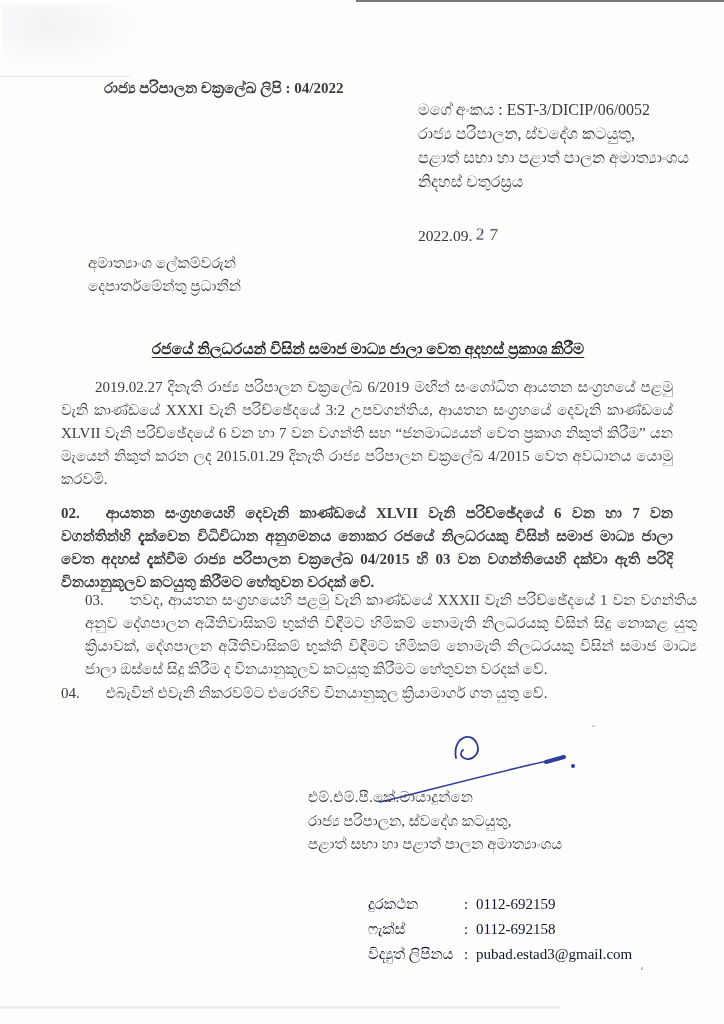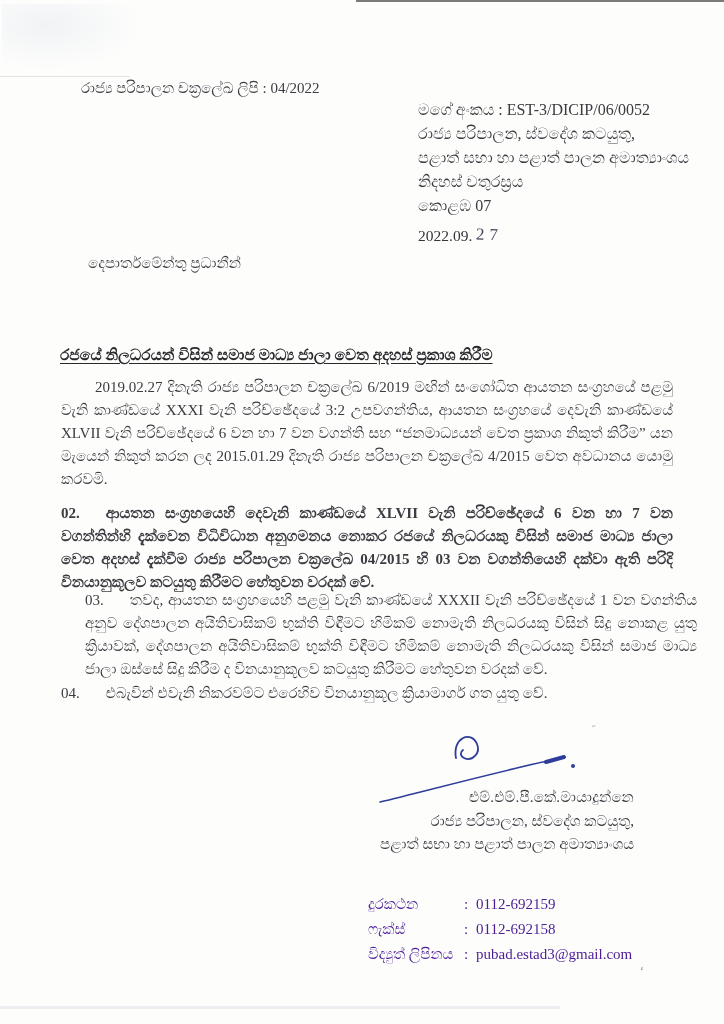--- a/index.html
+++ b/index.html
@@ -13,55 +13,55 @@
   }
   
   .scan-topline{position:absolute;top:0;left:356px;width:368px;height:2px;background:#4f4f52;opacity:.75;}
   .scan-line-left{position:absolute;top:76px;left:0;width:130px;height:1px;background:#e4e4e7;}
   .scan-smudge{position:absolute;top:4px;left:2px;width:150px;height:70px;
     background:radial-gradient(ellipse at 30% 30%, #eef0f3 0%, rgba(255,255,255,0) 65%);opacity:.8;}
   .scan-bottomband{position:absolute;top:1006px;left:0;width:560px;height:3px;background:#eceef0;}
   .scan-tick-a{position:absolute;top:964px;left:640px;font-size:12px;color:#8b8b92;}
   .scan-tick-b{position:absolute;top:724px;left:592px;font-size:10px;color:#9a9aa0;}
   
-  .ref-line{position:absolute;left:81px;top:80px;font-size:15px;}
+  .ref-line{position:absolute;left:104px;top:80px;font-size:15px;font-weight:bold;}
   .sender{position:absolute;left:418px;top:98px;font-size:16px;line-height:24px;}
   .date-line{position:absolute;left:418px;top:226px;font-size:15.5px;color:#35353c;}
   .handwritten{
     display:inline-block;
     font-size:17px;color:#45485c;letter-spacing:5px;
     transform:rotate(2deg) translateY(-1px);
   }
   .addressees{position:absolute;left:88px;top:252px;font-size:15px;line-height:23px;}
   
   .title{
     position:absolute;left:60px;top:340px;width:616px;
-    font-weight:bold;font-size:15.5px;color:#28282d;
-    text-decoration:underline;text-underline-offset:3px;margin-top:6px;
+    text-align:center;font-weight:bold;font-size:15.5px;color:#28282d;
+    text-decoration:underline;text-underline-offset:3px;
   }
   
   .body{
     position:absolute;left:61px;width:612px;margin:0;
     font-size:15px;line-height:23px;text-align:justify;
   }
   .para1{top:376px;text-indent:34px;}
   .para2{top:502px;font-weight:bold;}
   .para3{top:589px;margin-left:24px;}
   .para4{top:682px;}
   .pnum{display:inline-block;}
   .gap{display:inline-block;width:26px;}
   
   .sig-svg{position:absolute;left:376px;top:722px;}
   .sigblock{
     position:absolute;left:308px;top:786px;width:326px;
-    text-align:right;font-size:15px;line-height:23.5px;color:#3a3a40;
+    text-align:left;font-size:15px;line-height:23.5px;color:#3a3a40;
   }
   .signame{letter-spacing:.2px;}
   
-  .contact{position:absolute;left:368px;top:896px;font-size:15px;color:#4c1d95;}
+  .contact{position:absolute;left:368px;top:896px;font-size:15px;color:#0f172a;}
   .crow{height:25px;display:flex;}
   .clabel{display:inline-block;width:96px;}
   .csep{display:inline-block;width:12px;}
   .cval{display:inline-block;}
   .u{text-underline-offset:2px;}
 </style>
 </head>
 <body>
 
 <div class="page">
@@ -73,29 +73,29 @@
   <span class="scan-tick-a">ʻ</span>
   <span class="scan-tick-b">˝</span>
 
   <div class="ref-line">රාජ්‍ය පරිපාලන චක්‍රලේඛ ලිපි : 04/2022</div>
 
   <div class="sender">
     <div>මගේ අංකය : EST-3/DICIP/06/0052</div>
     <div>රාජ්‍ය පරිපාලන, ස්වදේශ කටයුතු,</div>
     <div>පළාත් සභා හා පළාත් පාලන අමාත්‍යාංශය</div>
     <div>නිදහස් චතුරස්‍රය</div>
-    <div>කොළඹ 07</div>
   </div>
 
   <div class="date-line">
     <span>2022.09.</span>
     <span class="handwritten">27</span>
   </div>
 
   <div class="addressees">
+    <div>අමාත්‍යාංශ ලේකම්වරුන්</div>
     <div>දෙපාර්තමේන්තු ප්‍රධානීන්</div>
   </div>
 
   <div class="title">රජයේ නිලධරයන් විසින් සමාජ මාධ්‍ය ජාලා වෙත අදහස් ප්‍රකාශ කිරීම</div>
 
   <p class="body para1">2019.02.27 දිනැති රාජ්‍ය පරිපාලන චක්‍රලේඛ 6/2019 මඟින් සංශෝධිත ආයතන සංග්‍රහයේ පළමු වැනි කාණ්ඩයේ XXXI වැනි පරිච්ඡේදයේ 3:2 උපවගන්තිය, ආයතන සංග්‍රහයේ දෙවැනි කාණ්ඩයේ XLVII වැනි පරිච්ඡේදයේ 6 වන හා 7 වන වගන්ති සහ “ජනමාධ්‍යයන් වෙත ප්‍රකාශ නිකුත් කිරීම” යන මැයෙන් නිකුත් කරන ලද 2015.01.29 දිනැති රාජ්‍ය පරිපාලන චක්‍රලේඛ 4/2015 වෙත අවධානය යොමු කරවමි.</p>
 
   <p class="body para2"><span class="pnum">02.</span><span class="gap"></span><span>ආයතන සංග්‍රහයෙහි දෙවැනි කාණ්ඩයේ XLVII වැනි පරිච්ඡේදයේ 6 වන හා 7 වන වගන්තින්හි දැක්වෙන විධිවිධාන අනුගමනය නොකර රජයේ නිලධරයකු විසින් සමාජ මාධ්‍ය ජාලා වෙත අදහස් දැක්වීම රාජ්‍ය පරිපාලන චක්‍රලේඛ 04/2015 හි 03 වන වගන්තියෙහි දක්වා ඇති පරිදි විනයානුකූලව කටයුතු කිරීමට හේතුවන වරදක් වේ.</span></p>
 
   <p class="body para3"><span class="pnum">03.</span><span class="gap"></span><span>තවද, ආයතන සංග්‍රහයෙහි පළමු වැනි කාණ්ඩයේ XXXII වැනි පරිච්ඡේදයේ 1 වන වගන්තිය අනුව දේශපාලන අයිතිවාසිකම් භුක්ති විඳීමට හිමිකම් නොමැති නිලධරයකු විසින් සිදු නොකළ යුතු ක්‍රියාවක්, දේශපාලන අයිතිවාසිකම් භුක්ති විඳීමට හිමිකම් නොමැති නිලධරයකු විසින් සමාජ මාධ්‍ය ජාලා ඔස්සේ සිදු කිරීම ද විනයානුකූලව කටයුතු කිරීමට හේතුවන වරදක් වේ.</span></p>

